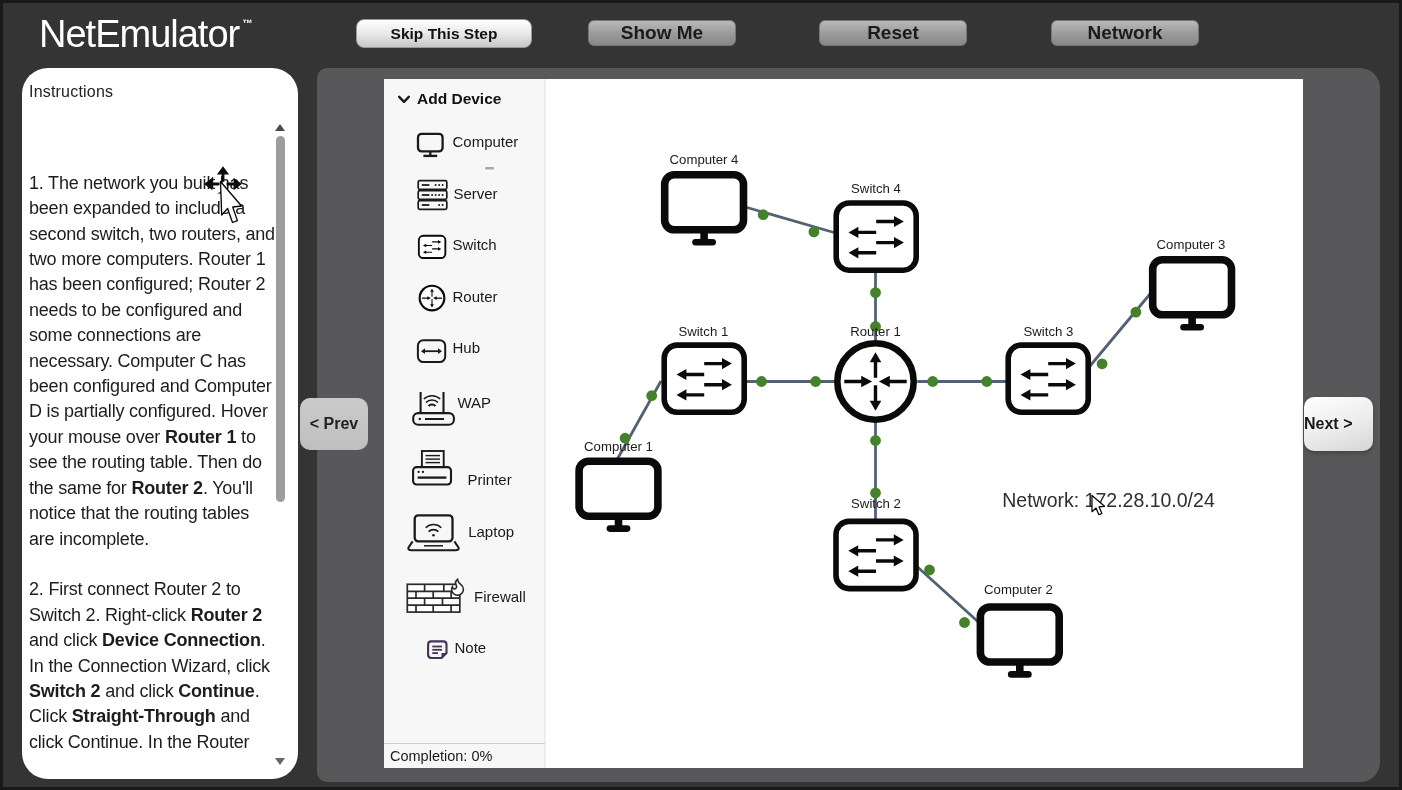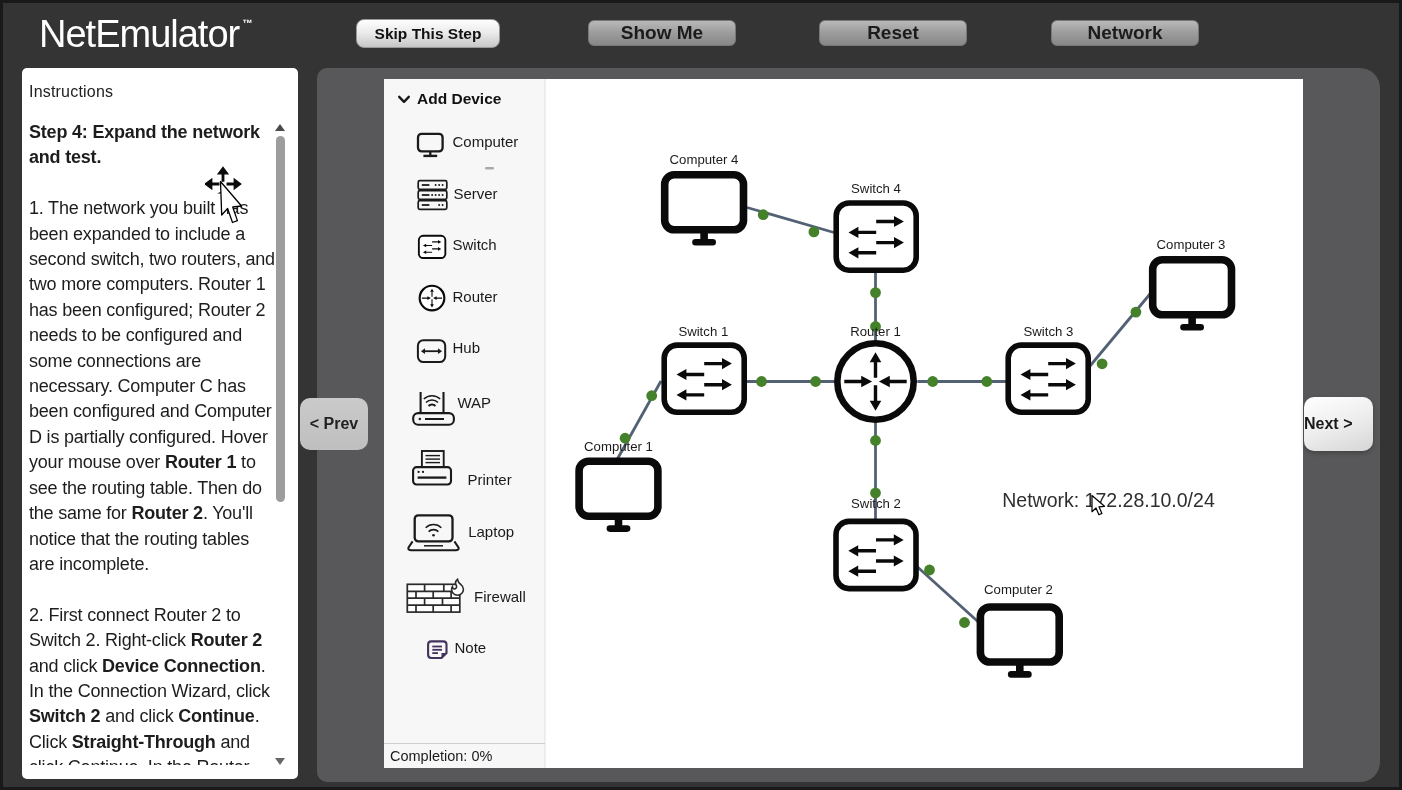--- a/index.html
+++ b/index.html
@@ -9,36 +9,36 @@
 .abs{position:absolute}
 
 #logo{left:39px;top:13px;color:#fff;font-size:38px;letter-spacing:-1.0px}
 #logo .n{font-weight:400}
 #logo .e{font-weight:400}
 #logo sup{font-size:10.5px;letter-spacing:0;vertical-align:20px;font-weight:700;margin-left:3px}
 
 .tbtn{border-radius:6px;font-weight:700;font-size:19px;color:#1b1b1b;text-align:center;
  background:linear-gradient(180deg,#b9b9b9 0%,#9e9e9e 45%,#878787 100%);
  border:1px solid #777;line-height:24px;width:148px;height:26px;top:20px}
-#skip{left:356px;top:19px;width:144px;height:29px;line-height:27px;border-radius:8px;
+#skip{left:356px;top:19px;width:176px;height:29px;line-height:27px;border-radius:8px;
  background:linear-gradient(180deg,#fefefe 0%,#e9e9e9 50%,#c6c6c6 100%);border:1px solid #999;font-size:15.5px;color:#111}
 #showme{left:588px}
 #reset{left:819px}
 #replay{left:1051px}
 
 #wrap{left:317px;top:68px;width:1063px;height:714px;background:#58585a;border-radius:10px 20px 20px 10px}
 #canvas{left:384px;top:79px;width:919px;height:689px;background:#fff}
 #diagram{left:384px;top:79px;width:919px;height:689px}
 
 #prev{left:300px;top:398px;width:68px;height:52px;border-radius:10px;
  background:linear-gradient(180deg,#cacaca,#bfbfbf);color:#222;font-weight:700;font-size:16px;text-align:center;line-height:52px}
 #next{left:1304px;top:397px;width:69px;height:54px;border-radius:10px;
  background:linear-gradient(160deg,#ffffff 0%,#ececec 55%,#d5d5d5 100%);color:#1a1a1a;font-weight:700;font-size:16px;text-align:left;line-height:54px;box-shadow:0 2px 4px rgba(0,0,0,.25)}
 
-#panel{left:22px;top:68px;width:276px;height:711px;background:#fff;border-radius:5px;overflow:hidden}
+#panel{left:22px;top:68px;width:276px;height:711px;background:#fff;border-radius:26px;overflow:hidden}
 #ititle{left:7px;top:15px;font-size:16px;color:#222;letter-spacing:0.2px}
 #itext{left:7px;top:52px;width:252px;height:645px;overflow:hidden;font-size:18px;line-height:25.4px;color:#1d1d1d;white-space:nowrap;letter-spacing:-0.2px}
 #itext b{font-weight:700}
 
 #sbthumb{left:253.5px;top:68px;width:9px;height:366px;background:#9d9d9d;border-radius:4.5px}
 .sbarr{width:0;height:0;border-left:5px solid transparent;border-right:5px solid transparent}
 #sbup{left:253px;top:56px;border-bottom:7px solid #4a4a4a}
 #sbdn{left:253px;top:690px;border-top:7px solid #666}
 </style>
 </head>
@@ -242,21 +242,21 @@
     <text x="724.5" y="428.4" font-size="19.5" fill="#2e2e2e" text-anchor="middle">Network: 172.28.10.0/24</text>
 
     <path d="M708 416.5 v16.2 l4 -3.7 l2.9 6.7 l3 -1.3 l-2.9 -6.6 l5.5 -0.5 Z" fill="#fff" stroke="#000" stroke-width="1.2" stroke-linejoin="round"></path>
   </svg>
   <div id="prev" class="abs">&lt; Prev</div>
   <div id="next" class="abs">Next &gt;</div>
 
   <div id="panel" class="abs">
     <div id="ititle" style="position:absolute">Instructions</div>
     <div id="itext" style="position:absolute">
-      <b>Step 4: Expand the network<br>and test.</b><br><br>
+      <br><br>
       1. The network you built has<br>
       been expanded to include a<br>
       second switch, two routers, and<br>
       two more computers. Router 1<br>
       has been configured; Router 2<br>
       needs to be configured and<br>
       some connections are<br>
       necessary. Computer C has<br>
       been configured and Computer<br>
       D is partially configured. Hover<br>

